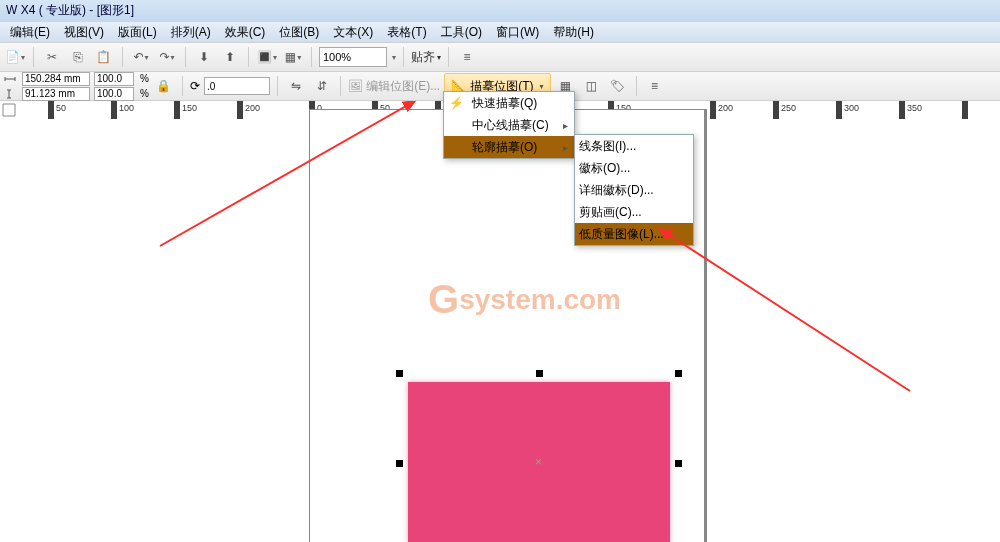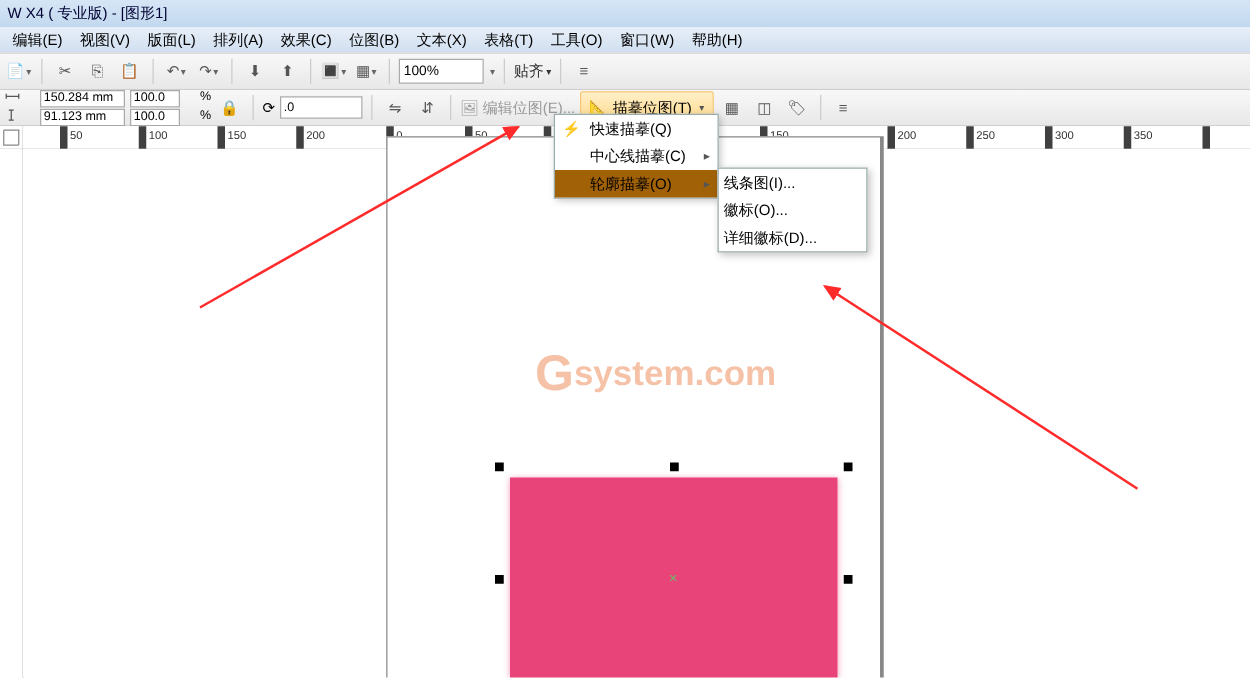--- a/index.html
+++ b/index.html
@@ -8,21 +8,21 @@
   .menubar span{padding:0 6px;white-space:nowrap}
   .toolbar{height:28px;background:linear-gradient(#f8f8f8,#e8e8e8);border-top:1px solid #cfcfcf;border-bottom:1px solid #cfcfcf;display:flex;align-items:center;padding:0 4px;gap:4px}
   .tb-sep{width:1px;height:20px;background:#ccc;margin:0 3px}
   .tb-btn{width:20px;height:20px;display:flex;align-items:center;justify-content:center;color:#555;border:1px solid transparent;border-radius:2px}
   .tb-dd{display:flex;align-items:center}
   .tb-dd::after{content:"▾";font-size:8px;color:#666;margin-left:1px}
   .zoom{width:60px;height:18px;border:1px solid #aaa;background:#fff;font-size:11px;padding:0 3px}
   .snap{font-size:12px;color:#333;display:flex;align-items:center;gap:2px}
   .propbar{height:28px;background:linear-gradient(#f8f8f8,#e8e8e8);border-bottom:1px solid #cfcfcf;display:flex;align-items:center;padding:0 4px;gap:4px}
   .dim-group{display:flex;flex-direction:column;gap:1px;font-size:10px}
-  .dim-row{display:flex;align-items:flex-start;gap:16px}
+  .dim-row{display:flex;align-items:center;gap:6px}
   .dim-row svg{width:12px;height:10px}
   .dim-in,.pct-in{width:62px;height:12px;border:1px solid #aaa;background:#fff;font-size:10px;padding:0 2px}
   .pct-in{width:34px}
   .rot-group{display:flex;align-items:center;gap:4px}
   .rot-in{width:60px;height:16px;border:1px solid #aaa;background:#fff;font-size:10px;padding:0 2px}
   .trace-btn{display:flex;align-items:center;gap:4px;height:20px;padding:2px 6px;border:1px solid #f7c56b;background:linear-gradient(#ffefc8,#ffd98a);border-radius:2px}
   .trace-btn::after{content:"▾";font-size:8px;color:#555;margin-left:2px}
   .prop-lbl{color:#999;display:flex;align-items:center;gap:3px}
   .canvas-wrap{position:relative;height:448px;background:#fff}
   .ruler-h{position:absolute;left:18px;right:0;top:0;height:18px;background:#fff;border-bottom:1px solid #888}
@@ -206,20 +206,26 @@
   <div class="dropdown" style="left:574px;top:33px;width:118px">
     <div class="dd-row">
         <span>线条图(I)...</span>
       </div>
     <div class="dd-row">
         <span>徽标(O)...</span>
       </div>
     <div class="dd-row">
         <span>详细徽标(D)...</span>
       </div>
+    <div class="dd-row">
+        <span>剪贴画(C)...</span>
+      </div>
+    <div class="dd-row hl">
+        <span>低质量图像(L)...</span>
+      </div>
   </div>
 
   <svg class="arrow-svg" style="left:0;top:0;width:1000px;height:448px">
     <defs>
         <marker id="ah" markerWidth="8" markerHeight="8" refX="6" refY="3" orient="auto">
           <path d="M0,0 L7,3 L0,6 Z" fill="#ff2a2a"></path>
         </marker>
       </defs>
     <line x1="160" y1="145" x2="415" y2="0" stroke="#ff2a2a" stroke-width="2" marker-end="url(#ah)"></line>
     <line x1="910" y1="290" x2="660" y2="128" stroke="#ff2a2a" stroke-width="2" marker-end="url(#ah)"></line>

